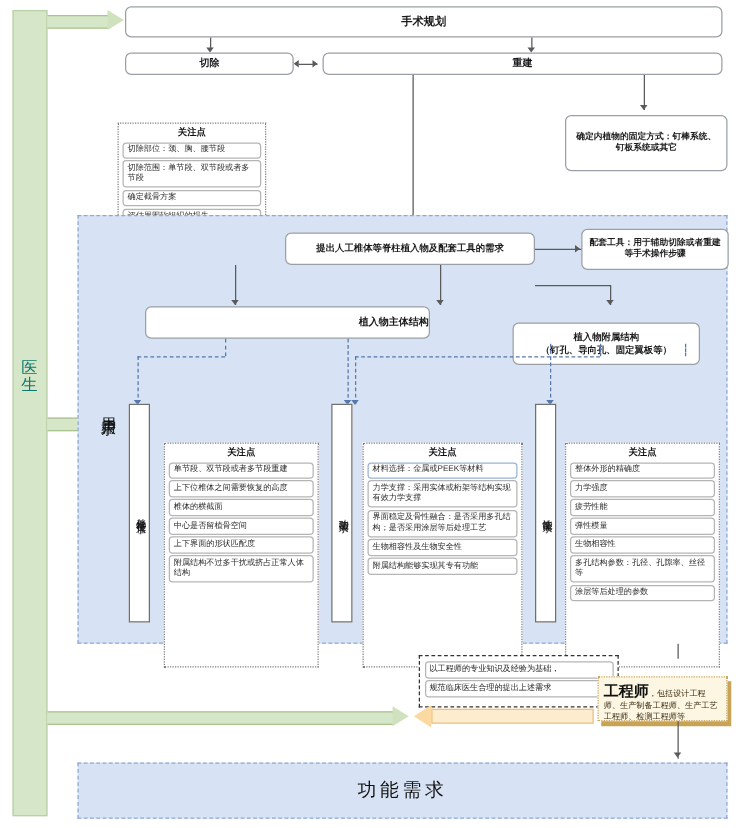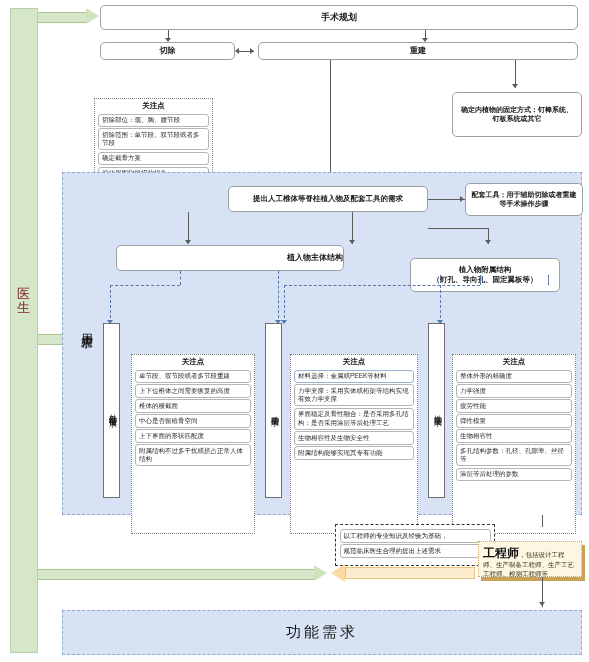--- a/index.html
+++ b/index.html
@@ -26,21 +26,21 @@
     background:#d7e3f4;border:1px dashed #8fa9cf;
   }
 
   
   .doctor-bar{
     background:#d6e6c8;border:1px solid #b9cfa6;
   }
   .doctor-label{
     position:absolute;left:0;right:0;top:278px;
     text-align:center;font-size:13px;letter-spacing:1px;
-    line-height:1.05;color:#7f1d1d;
+    line-height:1.05;color:#0f766e;
   }
 
   
   .garrow{position:absolute;}
   .garrow .shaft{
     position:absolute;left:0;top:4px;height:9px;
     background:#d6e6c8;border-top:1px solid #a9c48f;border-bottom:1px solid #a9c48f;
   }
   .garrow .head{
     position:absolute;top:0;width:0;height:0;

